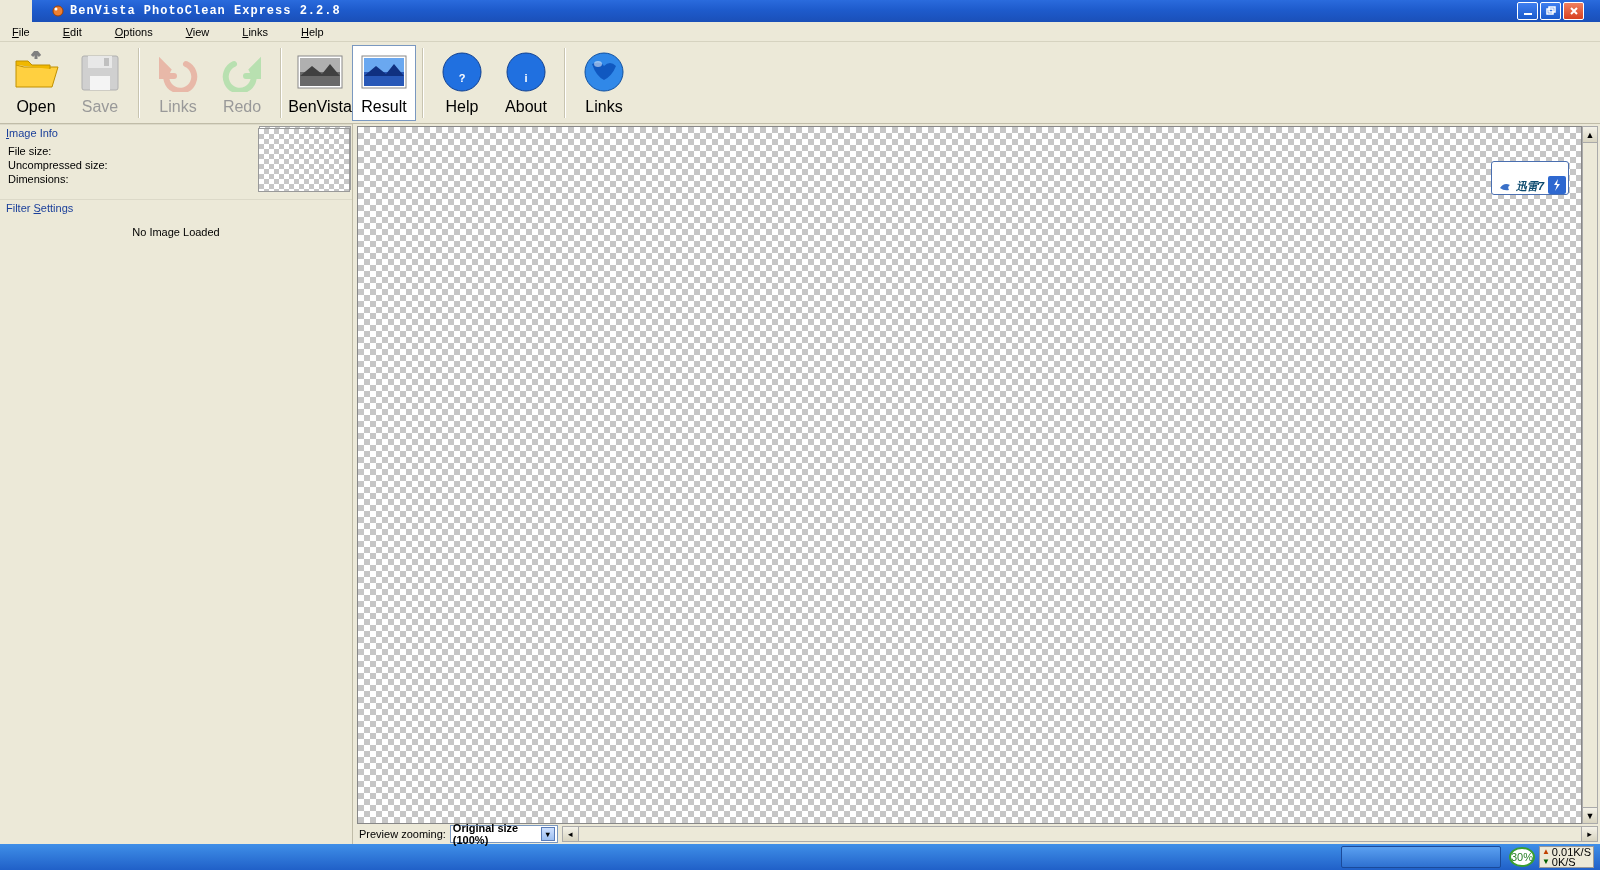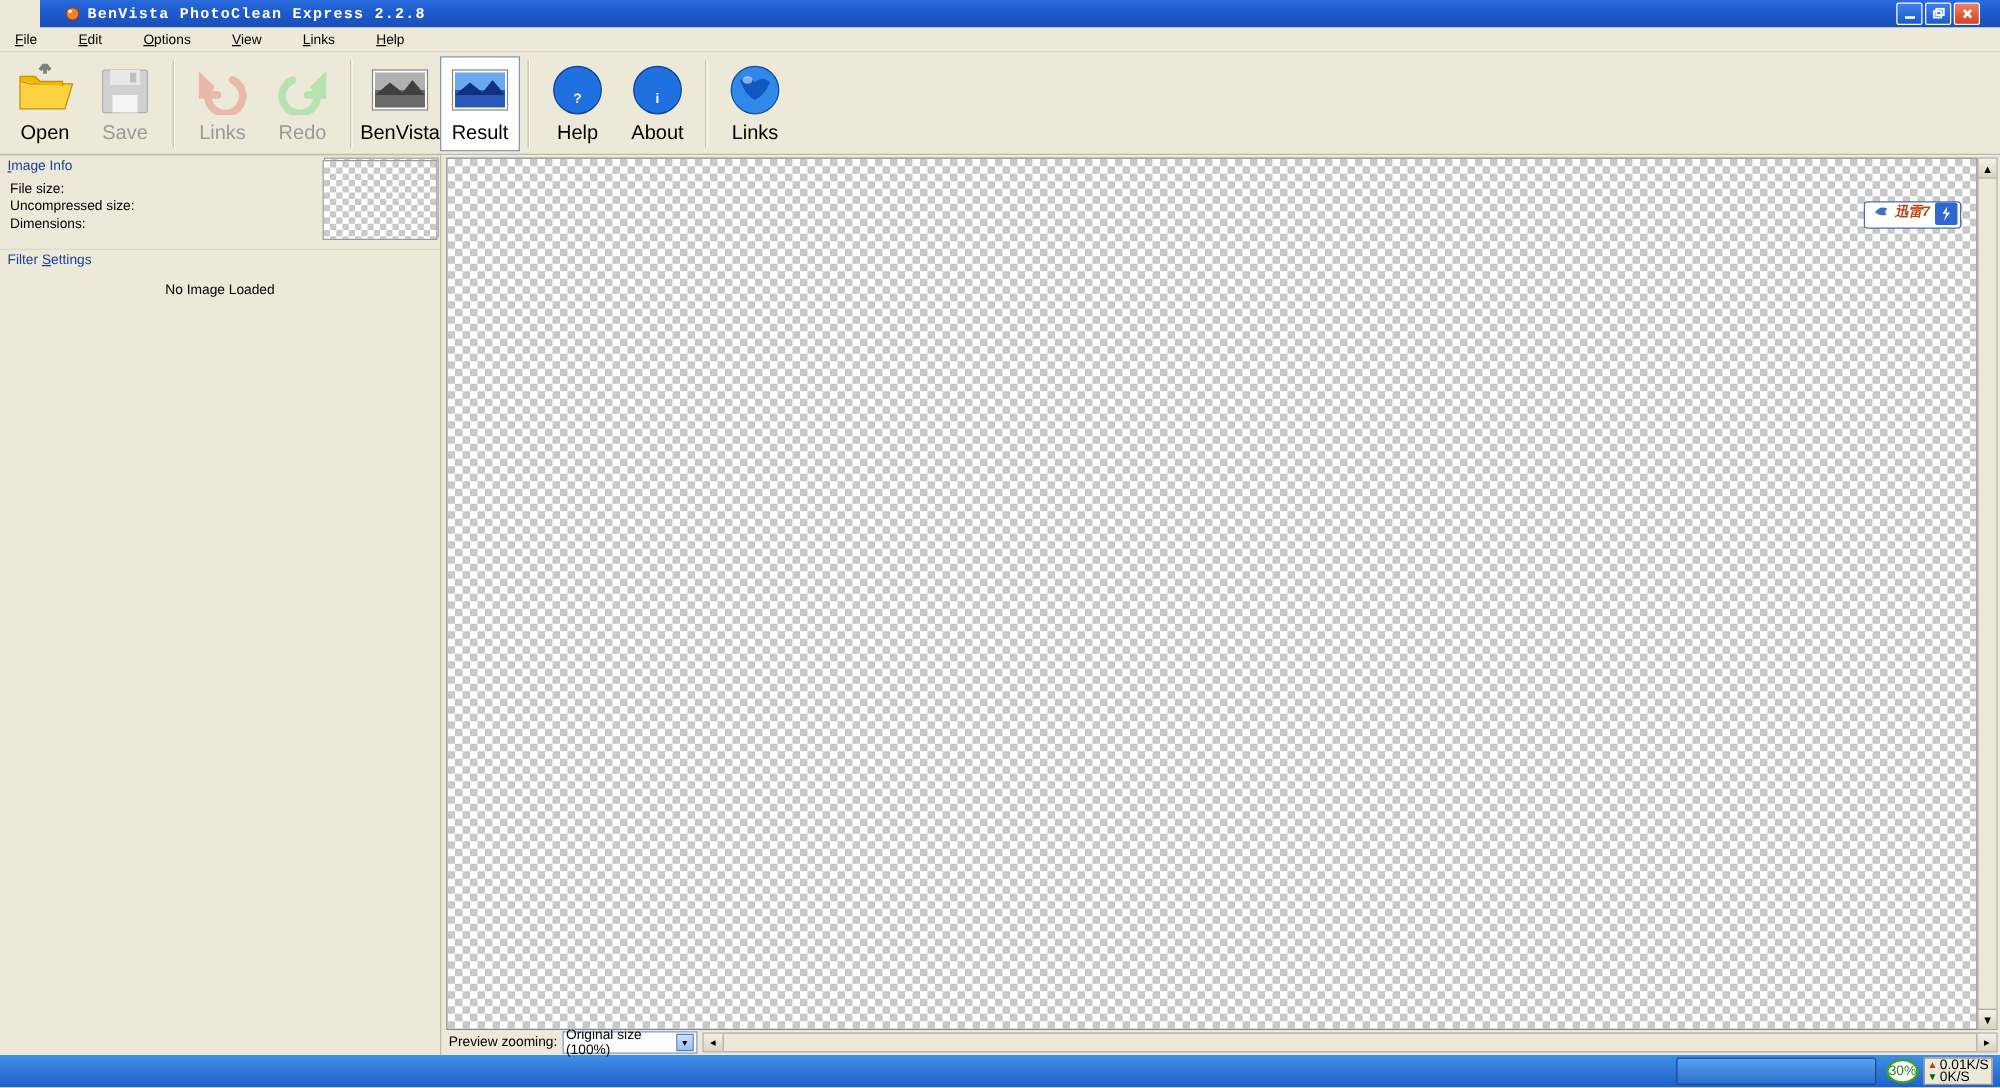--- a/index.html
+++ b/index.html
@@ -40,30 +40,30 @@
 
 .center { flex:1; display:flex; flex-direction:column; min-width:0; }
 .thumbbox { position:absolute; left:0; top:2px; width:92px; height:64px; border:1px solid #9a9a9a; 
   background-image: linear-gradient(45deg,#c6c6c6 25%,transparent 25%),linear-gradient(-45deg,#c6c6c6 25%,transparent 25%),linear-gradient(45deg,transparent 75%,#c6c6c6 75%),linear-gradient(-45deg,transparent 75%,#c6c6c6 75%);
   background-size:10px 10px; background-position:0 0,0 5px,5px -5px,-5px 0; background-color:#fff;
 }
 .canvas { flex:1; border:1px solid #888; position:relative; margin:2px 0 0 2px;
   background-image: linear-gradient(45deg,#c6c6c6 25%,transparent 25%),linear-gradient(-45deg,#c6c6c6 25%,transparent 25%),linear-gradient(45deg,transparent 75%,#c6c6c6 75%),linear-gradient(-45deg,transparent 75%,#c6c6c6 75%);
   background-size:12px 12px; background-position:0 0,0 6px,6px -6px,-6px 0; background-color:#fff;
 }
-.overlay-badge { position:absolute; top:34px; right:12px; height:22px; background:#fff; border:1px solid #4a6fb0; border-radius:3px; display:flex; align-items:flex-start; padding:0 2px 0 6px; gap:4px; font-size:12px; font-family:"Microsoft YaHei", sans-serif; font-weight:bold; font-style:italic; color:#c2410c;}
+.overlay-badge { position:absolute; top:34px; right:12px; height:34px; background:#fff; border:1px solid #4a6fb0; border-radius:3px; display:flex; align-items:flex-end; padding:0 2px 0 6px; gap:4px; font-size:12px; font-family:"Microsoft YaHei", sans-serif; font-weight:bold; font-style:italic; color:#0c4a6e;}
 .overlay-badge .bolt { width:18px; height:18px; background:#2e68d0; border-radius:2px; display:flex; align-items:center; justify-content:center; color:#fff; font-style:normal;}
 .vscroll { width:16px; background:#e8e6da; border:1px solid #aaa; margin:2px 2px 0 0; display:flex; flex-direction:column; }
 .vscroll .arrow { height:16px; background:linear-gradient(#f4f2e8,#d8d4c0); border-bottom:1px solid #aaa; display:flex; align-items:center; justify-content:center; font-size:9px; }
 .vscroll .arrow.bot { border-bottom:none; border-top:1px solid #aaa; }
 .vscroll .track { flex:1; background:#ece9d8; }
 
 .zoomrow { height:20px; display:flex; align-items:center; padding: 1px 2px; gap:4px; }
 .zoomlbl { padding-left:2px; }
-.zoomsel { border:1px solid #7a98c0; background:#fff; height:18px; display:flex; align-items:center; padding:0 2px; }
+.zoomsel { border:1px solid #7a98c0; background:#fff; height:18px; display:flex; align-items:center; padding:0 2px;font-weight:bold; }
 .zoomsel .val { width:88px; }
 .zoomsel .dd { width:14px; background:linear-gradient(#cde0ff,#9cbef0); border:1px solid #5a7db8; height:14px; display:flex;align-items:center;justify-content:center; font-size:8px;}
 .hscroll { flex:1; height:16px; background:#ece9d8; border:1px solid #aaa; display:flex; }
 .hscroll .arrow { width:16px; background:linear-gradient(#f4f2e8,#d8d4c0); display:flex;align-items:center;justify-content:center; font-size:9px; border-right:1px solid #aaa;}
 .hscroll .arrow.r { border-right:none; border-left:1px solid #aaa;}
 .hscroll .track { flex:1; }
 
 
 .taskbar { height:26px; background:linear-gradient(to bottom,#3f8fe8,#2060c8); display:flex; }
 .taskbar .spacer { flex:1; }

